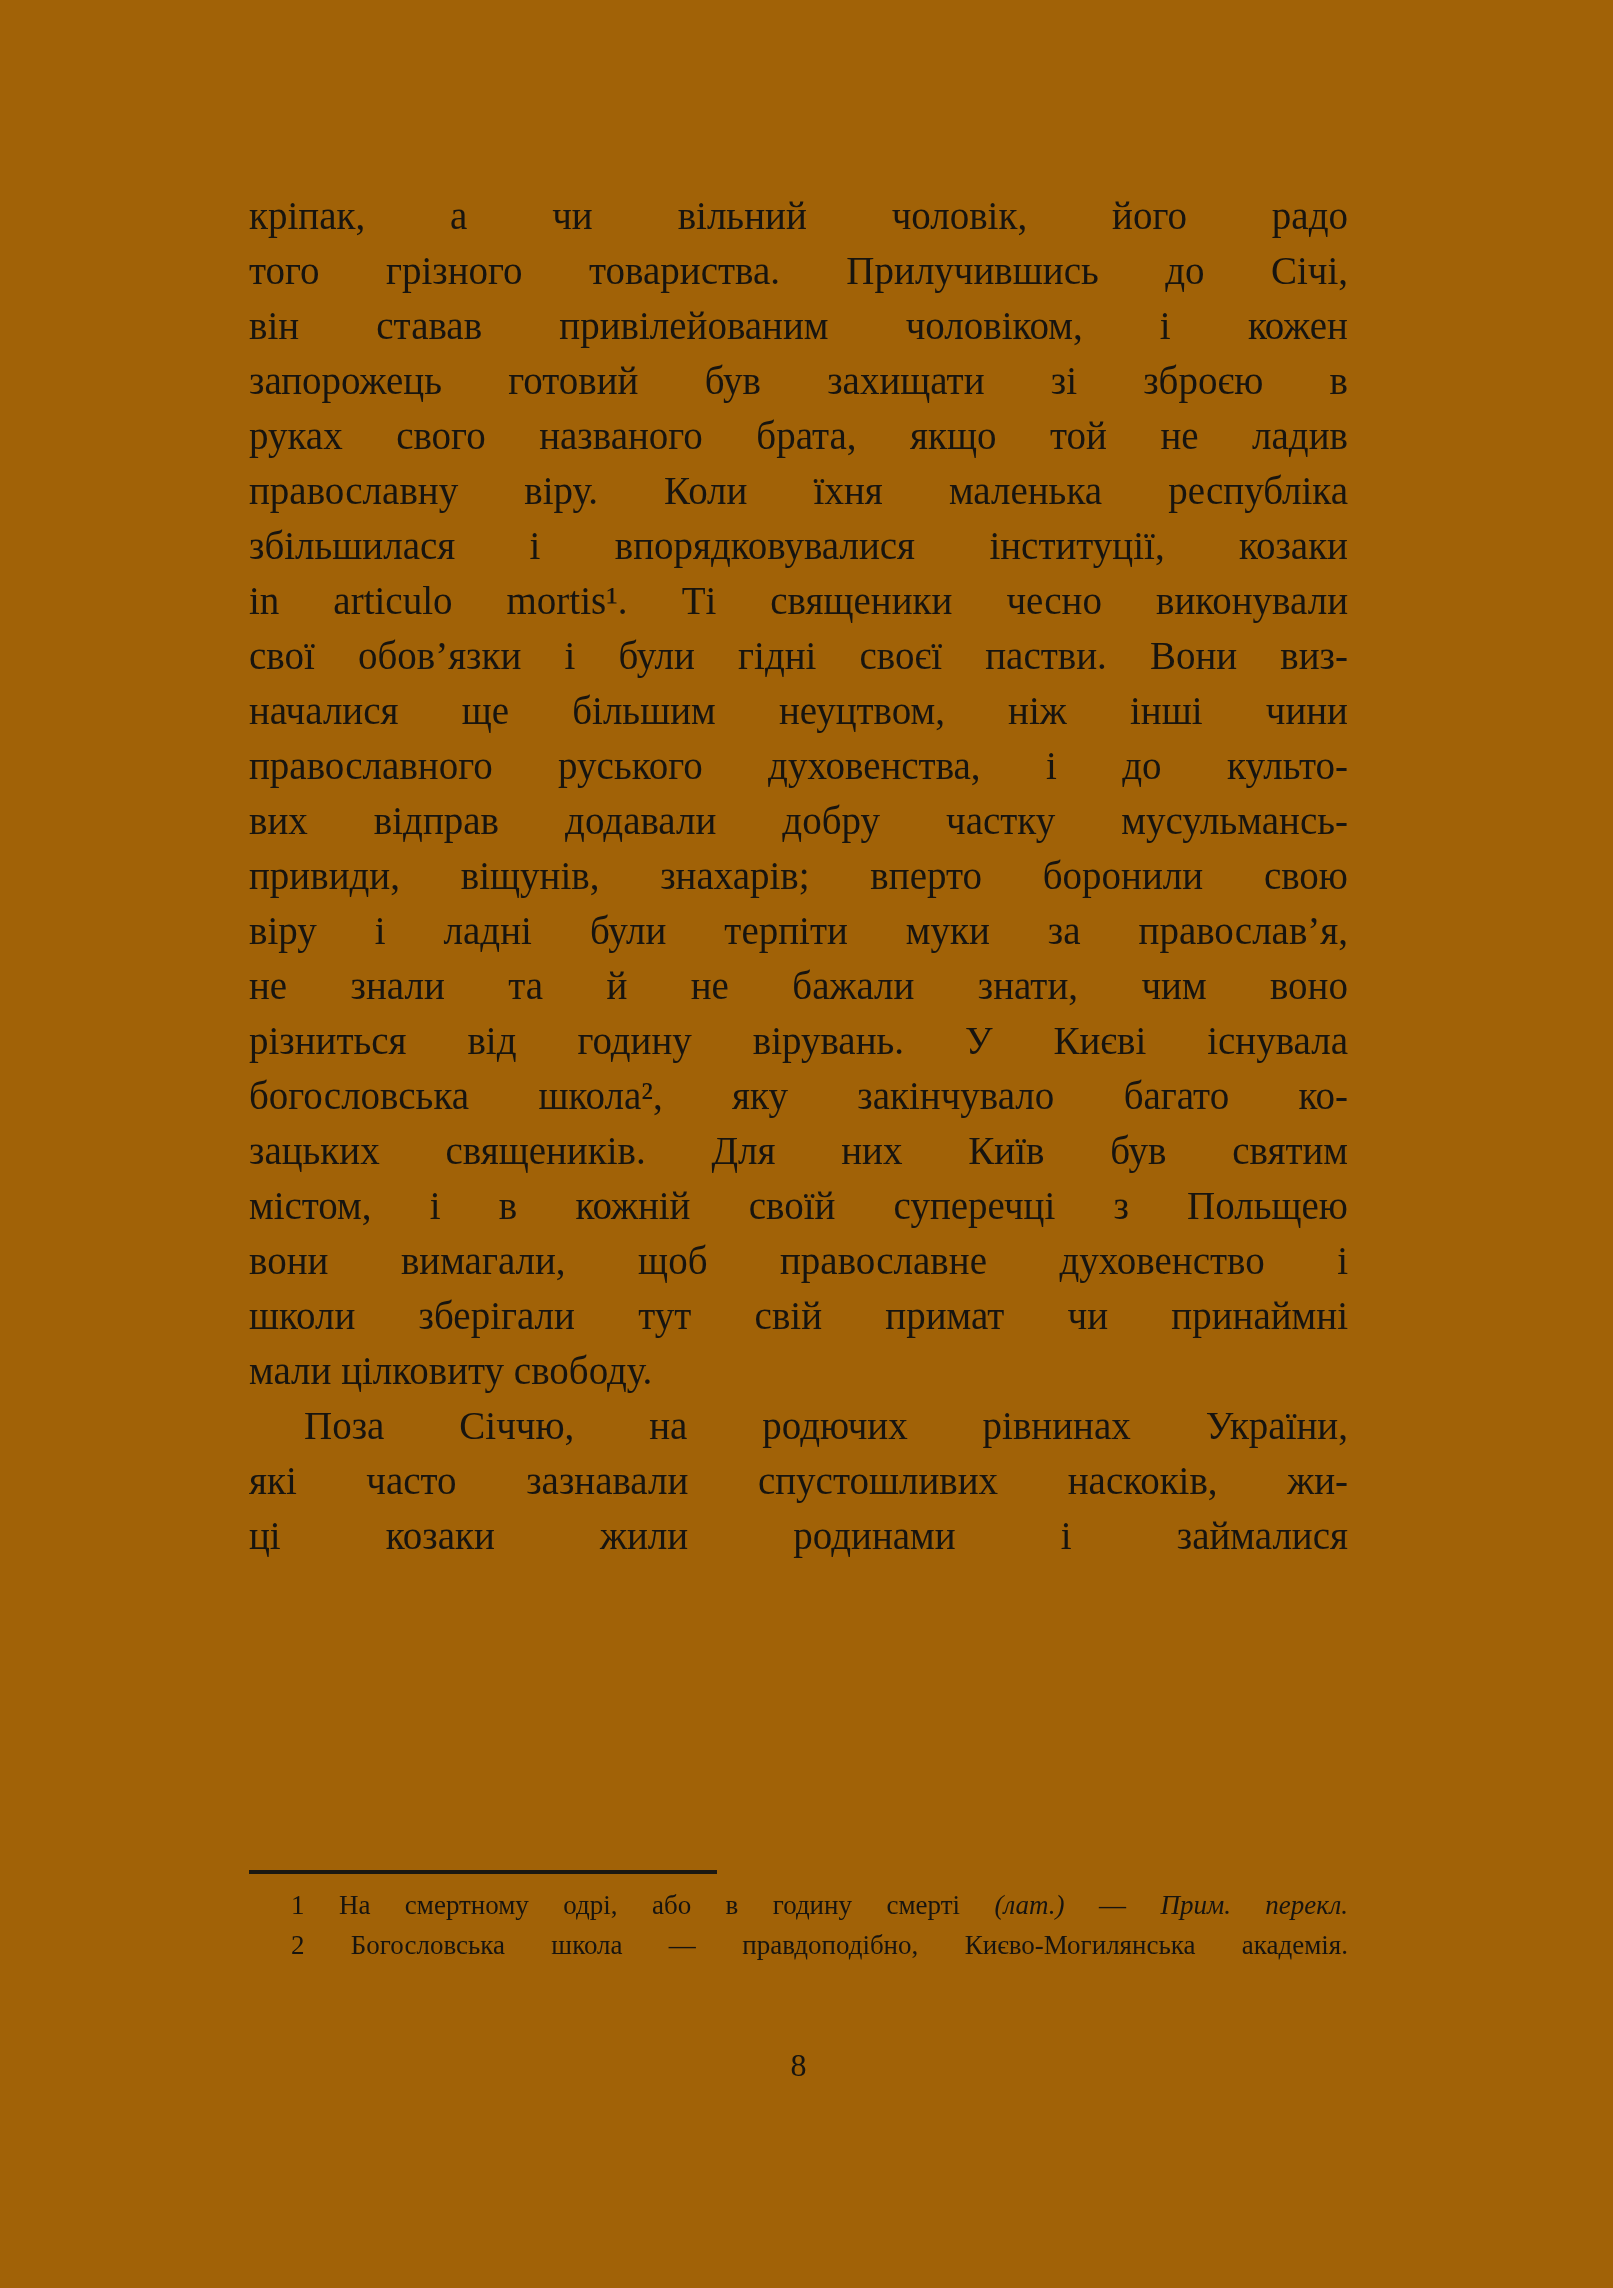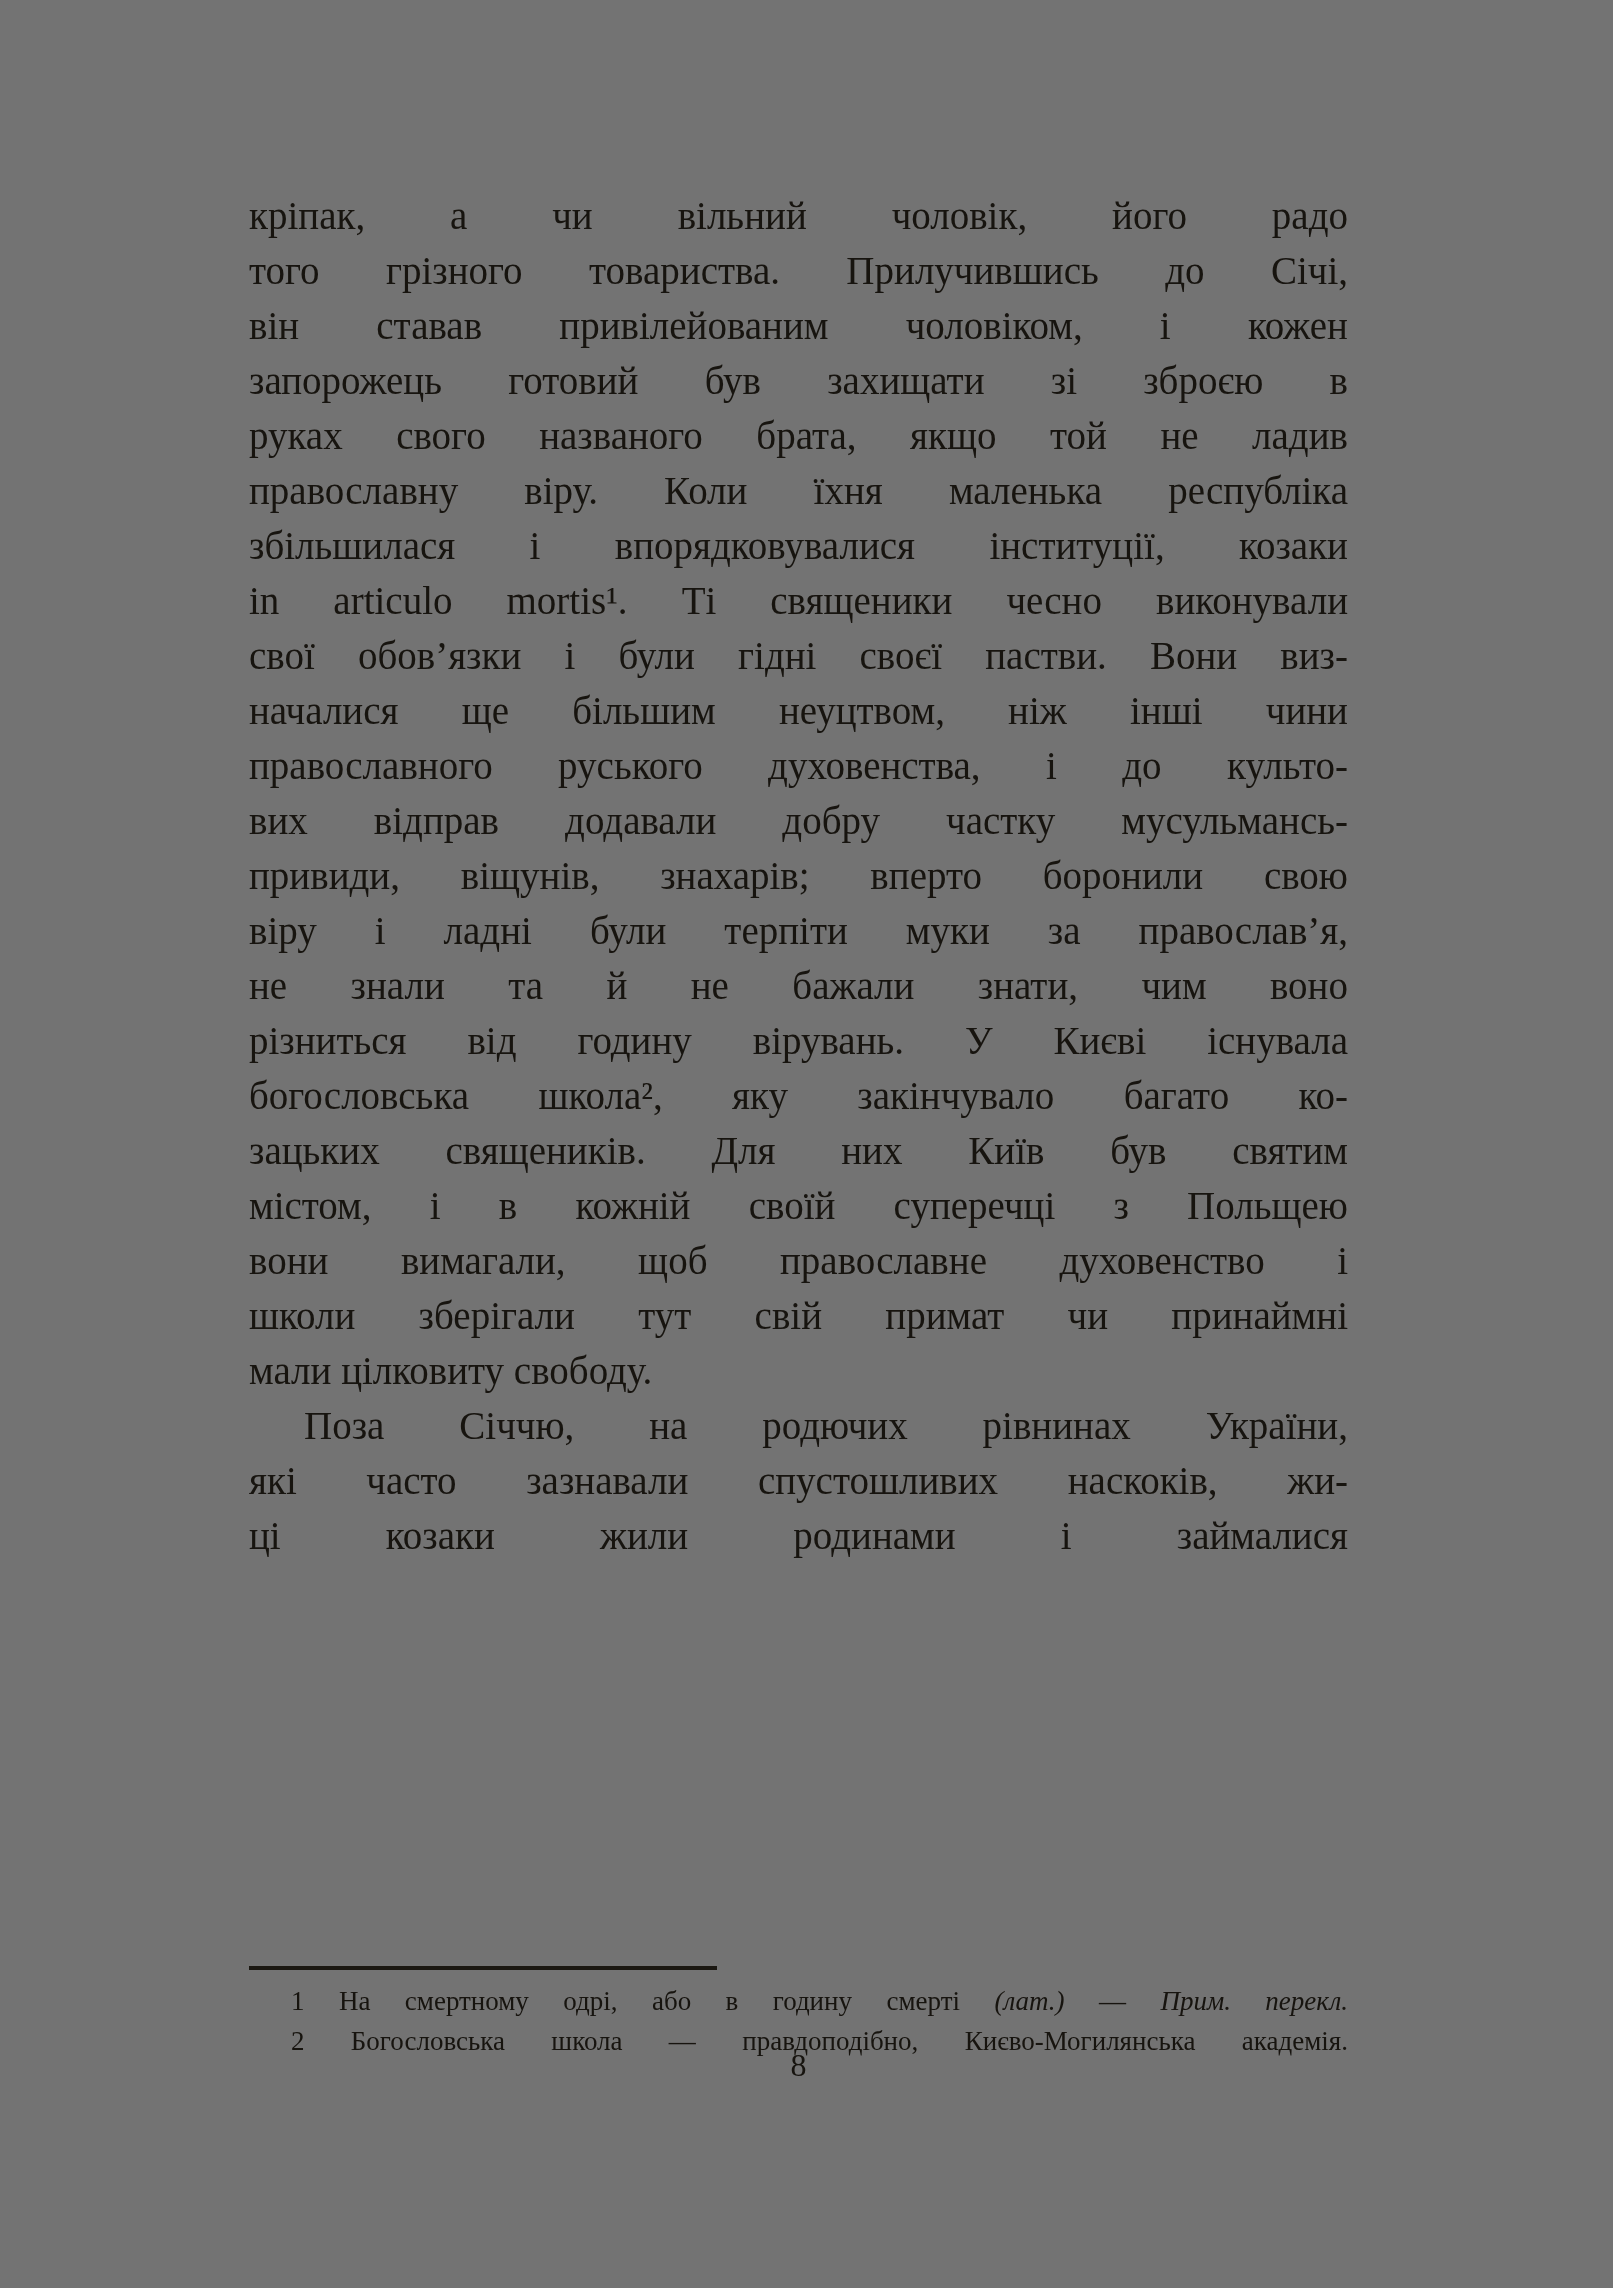--- a/index.html
+++ b/index.html
@@ -11,21 +11,21 @@
     height: 2288px;
     background: #fdfdfb;
     position: relative;
     font-family: "Liberation Serif", "DejaVu Serif", serif;
     color: #17140f;
     overflow: hidden;
   }
   .scan-page {
     position: absolute;
     inset: 0;
-    background: #737373;
+    background: #a16207;
   }
   .text-block {
     position: absolute;
     left: 249px;
     top: 188px;
     width: 1099px;
   }
   .paragraph {
     margin: 0;
   }
@@ -38,21 +38,21 @@
   }
   .line.no-justify {
     text-align-last: left;
   }
   .line.indent {
     text-indent: 55px;
   }
   .footnote-block {
     position: absolute;
     left: 249px;
-    top: 1966px;
+    top: 1870px;
     width: 1099px;
   }
   .footnote-rule {
     width: 468px;
     height: 3.8px;
     background: #1b1812;
     margin-bottom: 11.4px;
   }
   .footnote {
     font-size: 27px;

